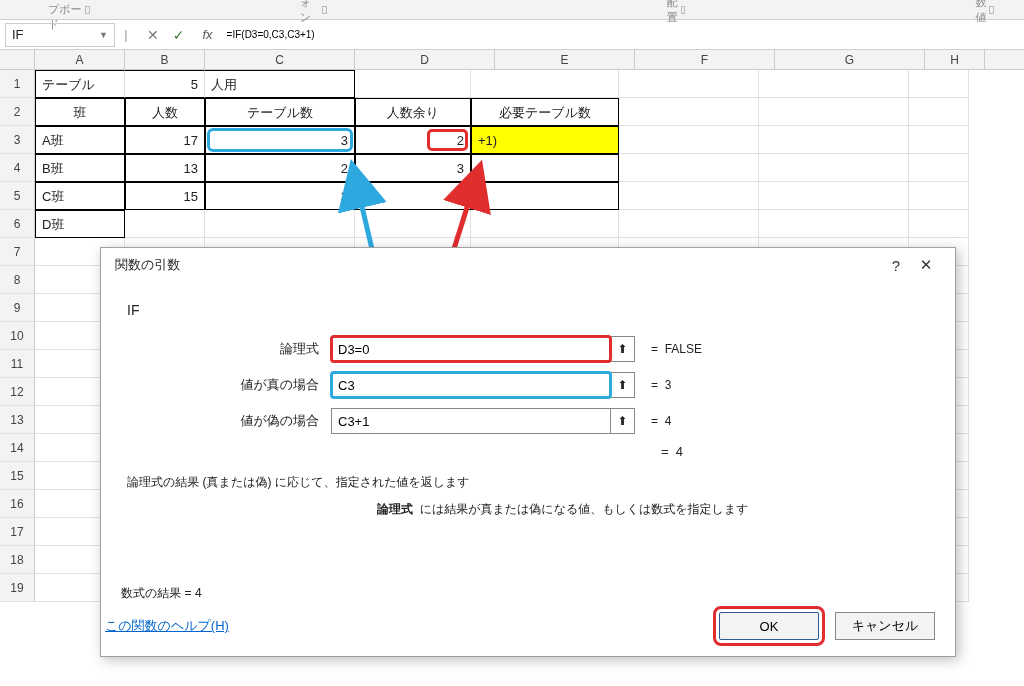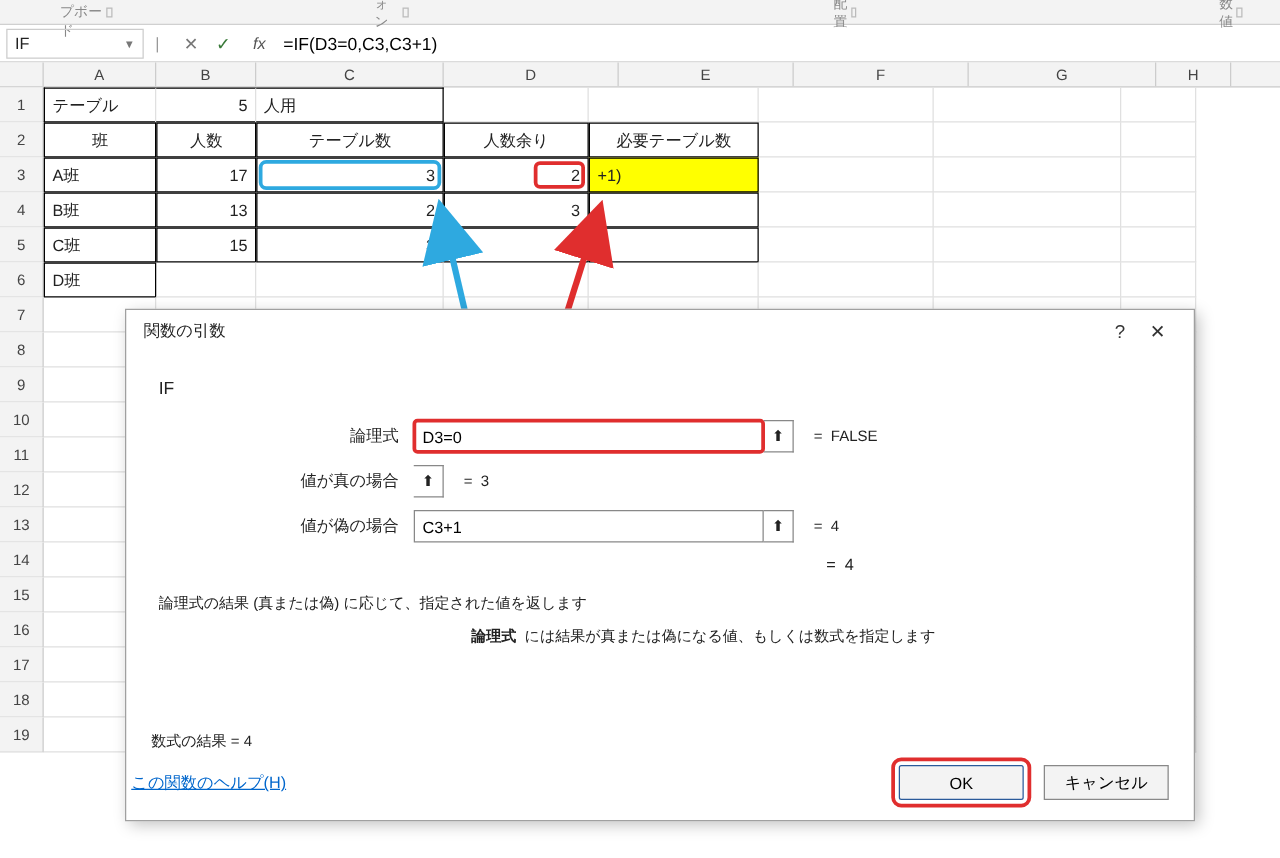--- a/index.html
+++ b/index.html
@@ -15,37 +15,37 @@
 
 
 .fbar { height: 30px; display: flex; align-items: center; border-bottom: 1px solid #d0d0d0; background: #fff; }
 .namebox { width: 110px; height: 24px; border: 1px solid #ccc; margin-left: 5px; display:flex; align-items:center; padding:0 6px; }
 .namebox .dd { margin-left:auto; color:#777; font-size:9px;}
 .finsert { width:22px; text-align:center; color:#999;}
 .fbtns { display:flex; gap:14px; padding:0 10px;}
 .fbtns span { color:#777; font-size:14px;}
 .fbtns .chk { color:#3a7a3a;}
 .fx { font-style: italic; color:#555; margin:0 8px;}
-.formula-input { flex:1; padding:2px 6px; border:none; font-size:14px; outline:none; }
+.formula-input { flex:1; padding:2px 6px; border:none; font-size:10px; outline:none; }
 
 
 .grid-wrap { position:relative; }
 .col-headers { display:flex; height:20px; background:#f3f3f3; border-bottom:1px solid #ccc; }
 .rowhead-spacer { width:35px; border-right:1px solid #ccc; }
 .ch { border-right:1px solid #ccc; text-align:center; font-size:12px; color:#444; line-height:20px; }
 .ch.A { width:90px;} .ch.B { width:80px;} .ch.C { width:150px;}
 .ch.D { width:140px;} .ch.E { width:140px;} .ch.F { width:140px;}
 .ch.G { width:150px;} .ch.H { width:60px;}
 
 .sheet-rows { }
 .srow { display:flex; height:28px; }
 .rh { width:35px; border-right:1px solid #ccc; border-bottom:1px solid #e0e0e0; background:#f3f3f3; text-align:center; font-size:12px; color:#444; line-height:28px; }
 .cell { border-right:1px solid #e0e0e0; border-bottom:1px solid #e0e0e0; padding:0 6px; line-height:28px; font-size:13px; }
 .cell.A { width:90px;} .cell.B { width:80px;} .cell.C { width:150px;}
-.cell.D { width:116px;} .cell.E { width:136px;} .cell.F { width:140px;}
+.cell.D { width:116px;} .cell.E { width:148px;} .cell.F { width:140px;}
 .cell.G { width:150px;} .cell.H { width:60px;}
 .cell.r { text-align:right;}
 .cell.ctr { text-align:center;}
 
 
 .tb { border:1px solid #000 !important; }
 .tbt { border-top:1px solid #000 !important;}
 .tbb { border-bottom:1px solid #000 !important;}
 .tbl { border-left:1px solid #000 !important;}
 .tbr { border-right:1px solid #000 !important;}
@@ -362,20 +362,21 @@
   <div class="dlg-body">
     <div class="fn-name">IF</div>
     <div class="argrow hl-red">
       <div class="arglabel">論理式</div>
       <input class="arginput" value="D3=0" style="">
       <div class="argbtn">⬆</div>
       <div class="argeq"><span>=</span>&nbsp;&nbsp;<span>FALSE</span></div>
     </div>
     <div class="argrow hl-blue">
       <div class="arglabel">値が真の場合</div>
+      <input class="arginput" value="C3" style="">
       <div class="argbtn">⬆</div>
       <div class="argeq"><span>=</span>&nbsp;&nbsp;<span>3</span></div>
     </div>
     <div class="argrow">
       <div class="arglabel">値が偽の場合</div>
       <input class="arginput" value="C3+1" style="">
       <div class="argbtn">⬆</div>
       <div class="argeq"><span>=</span>&nbsp;&nbsp;<span>4</span></div>
     </div>
     <div class="res-eq"><span>=</span>&nbsp;&nbsp;<span>4</span></div>

